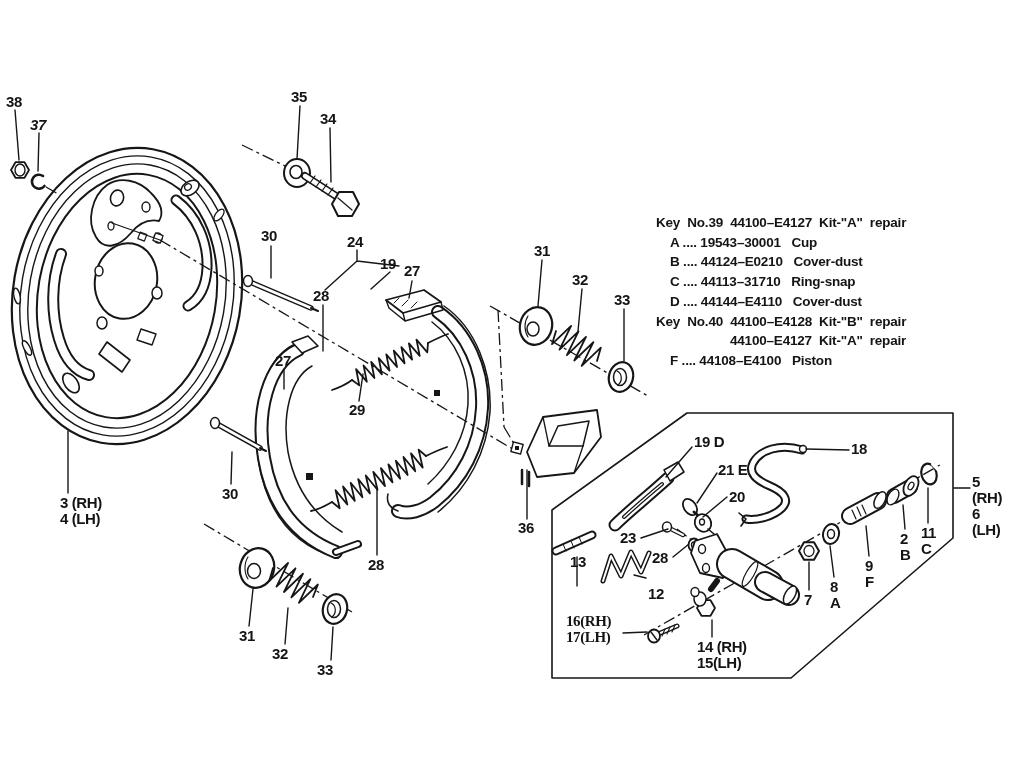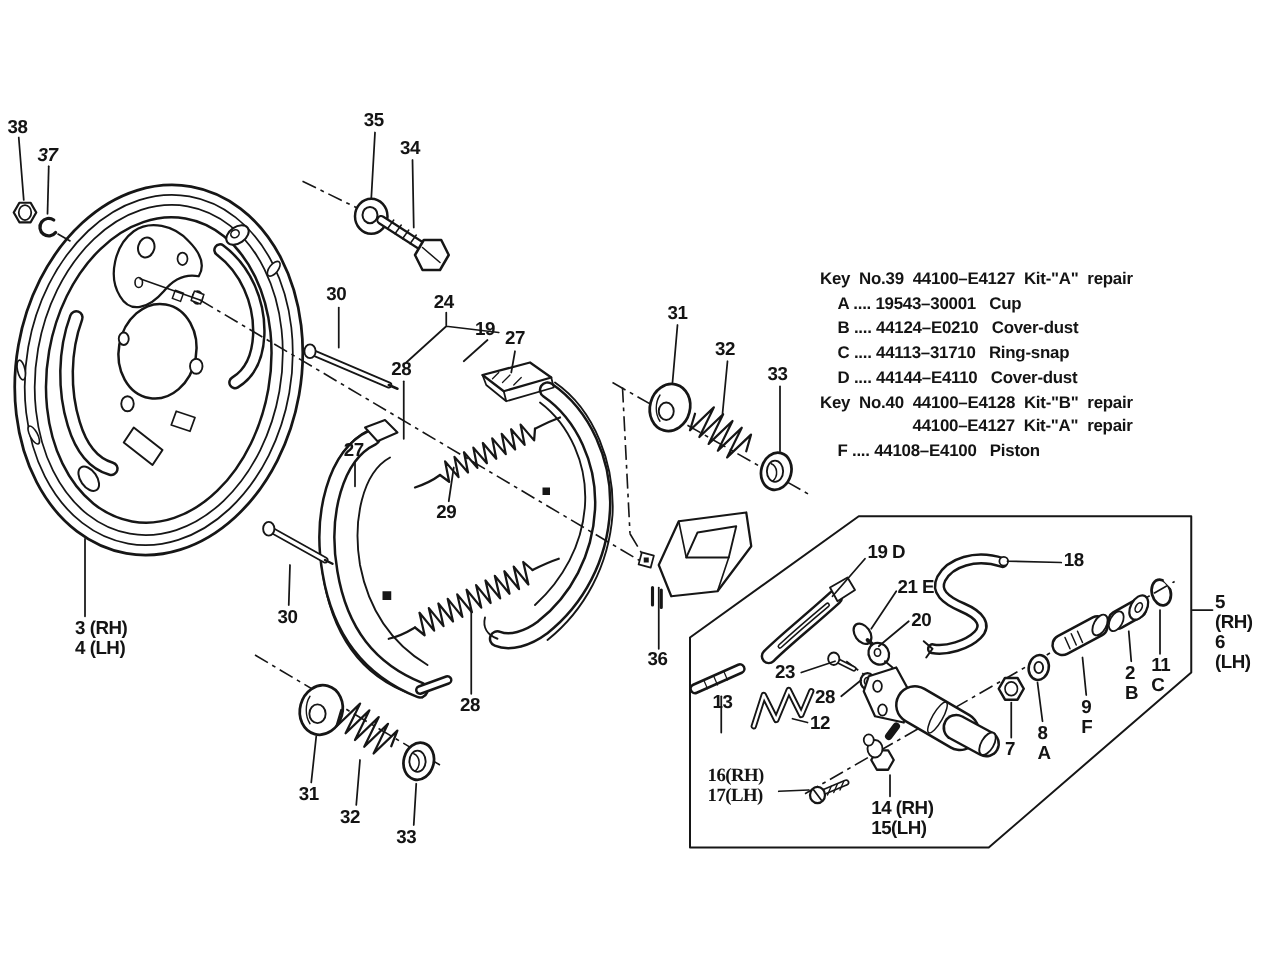--- a/index.html
+++ b/index.html
@@ -337,21 +337,21 @@
       <div class="plabel" style="left: 614px; top: 292px;">33</div>
       <div class="plabel" style="left: 222px; top: 486px;">30</div>
       <div class="plabel" style="left: 60px; top: 495px;">3 (RH)
 4 (LH)</div>
       <div class="plabel" style="left: 518px; top: 520px;">36</div>
       <div class="plabel" style="left: 368px; top: 557px;">28</div>
       <div class="plabel" style="left: 239px; top: 628px;">31</div>
       <div class="plabel" style="left: 272px; top: 646px;">32</div>
       <div class="plabel" style="left: 317px; top: 662px;">33</div>
       <div class="plabel" style="left: 570px; top: 554px;">13</div>
-      <div class="plabel" style="left: 648px; top: 571px;">12</div>
+      <div class="plabel" style="left: 648px; top: 586px;">12</div>
       <div class="plabel" style="left: 620px; top: 530px;">23</div>
       <div class="plabel" style="left: 652px; top: 550px;">28</div>
       <div class="plabel" style="left: 566px; top: 614px; font-family: Liberation Serif, serif;">16(RH)
 17(LH)</div>
       <div class="plabel" style="left: 697px; top: 639px;">14 (RH)
 15(LH)</div>
       <div class="plabel" style="left: 694px; top: 434px;">19 D</div>
       <div class="plabel" style="left: 718px; top: 462px;">21 E</div>
       <div class="plabel" style="left: 729px; top: 489px;">20</div>
       <div class="plabel" style="left: 851px; top: 441px;">18</div>

